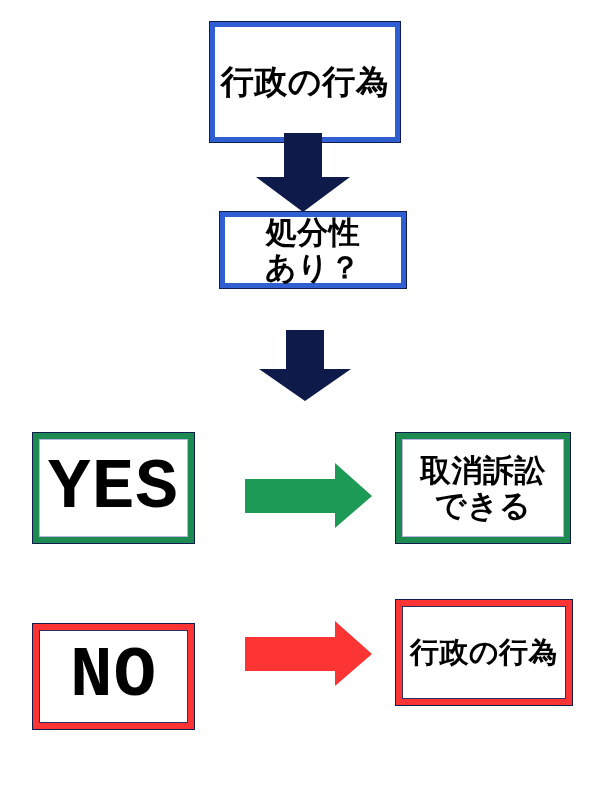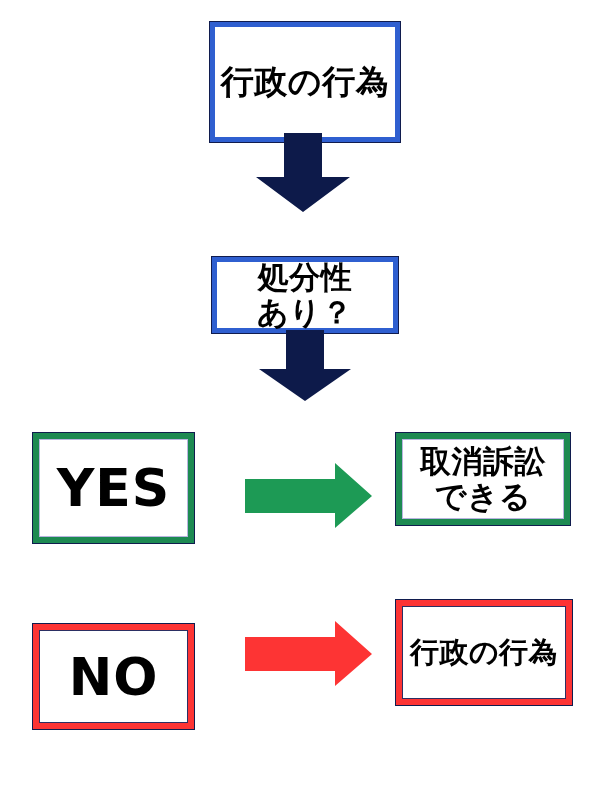--- a/index.html
+++ b/index.html
@@ -58,21 +58,21 @@
   .node-label {
     display: block;
     width: 100%;
     white-space: pre-line;
   }
 
   
   .t-jp-lg   { font-size: 33px; }
   .t-jp-md   { font-size: 31px; }
   .t-jp-sm   { font-size: 29px; }
-  .t-latin   { font-size: 52px; letter-spacing: 1px; line-height: 1; }
+  .t-latin   { font-size: 71px; letter-spacing: 1px; line-height: 1; font-family: Liberation Mono, monospace; }
 
   
   .arrow {
     position: absolute;
   }
   .arrow svg { display: block; width: 100%; height: 100%; }
 </style>
 </head>
 <body>
 
@@ -81,42 +81,42 @@
   <div class="node node--blue" style="left:210px; top:22px; width:190px; height:120px;">
     <span class="node-label t-jp-lg">行政の行為</span>
   </div>
 
   <div class="arrow" style="left:253px; top:133px; width:100px; height:80px;">
     <svg viewBox="0 0 100 80" preserveAspectRatio="none">
       <polygon points="31,0 69,0 69,44 97,44 50,79 3,44 31,44" fill="#0d1a4a"></polygon>
     </svg>
   </div>
 
-  <div class="node node--blue" style="left:212px; top:212px; width:186px; height:76px;margin-top:45px;">
+  <div class="node node--blue" style="left:220px; top:212px; width:186px; height:76px;">
     <span class="node-label t-jp-md">処分性
 あり？</span>
   </div>
 
   <div class="arrow" style="left:256px; top:330px; width:98px; height:72px;">
     <svg viewBox="0 0 98 72" preserveAspectRatio="none">
       <polygon points="30,0 68,0 68,39 95,39 49,71 3,39 30,39" fill="#0d1a4a"></polygon>
     </svg>
   </div>
 
   <div class="node node--green" style="left:33px; top:433px; width:161px; height:110px;">
     <span class="node-label t-latin">YES</span>
   </div>
 
   <div class="arrow" style="left:245px; top:463px; width:128px; height:66px;">
     <svg viewBox="0 0 128 66" preserveAspectRatio="none">
       <polygon points="0,16 90,16 90,0 127,33 90,65 90,50 0,50" fill="#1d9a55"></polygon>
     </svg>
   </div>
 
-  <div class="node node--green" style="left:396px; top:433px; width:174px; height:92px;">
+  <div class="node node--green" style="left:396px; top:433px; width:174px; height:110px;">
     <span class="node-label t-jp-md">取消訴訟
 できる</span>
   </div>
 
   <div class="node node--red" style="left:33px; top:600px; width:161px; height:105px;margin-top:24px;">
     <span class="node-label t-latin">NO</span>
   </div>
 
   <div class="arrow" style="left:245px; top:621px; width:128px; height:66px;">
     <svg viewBox="0 0 128 66" preserveAspectRatio="none">

